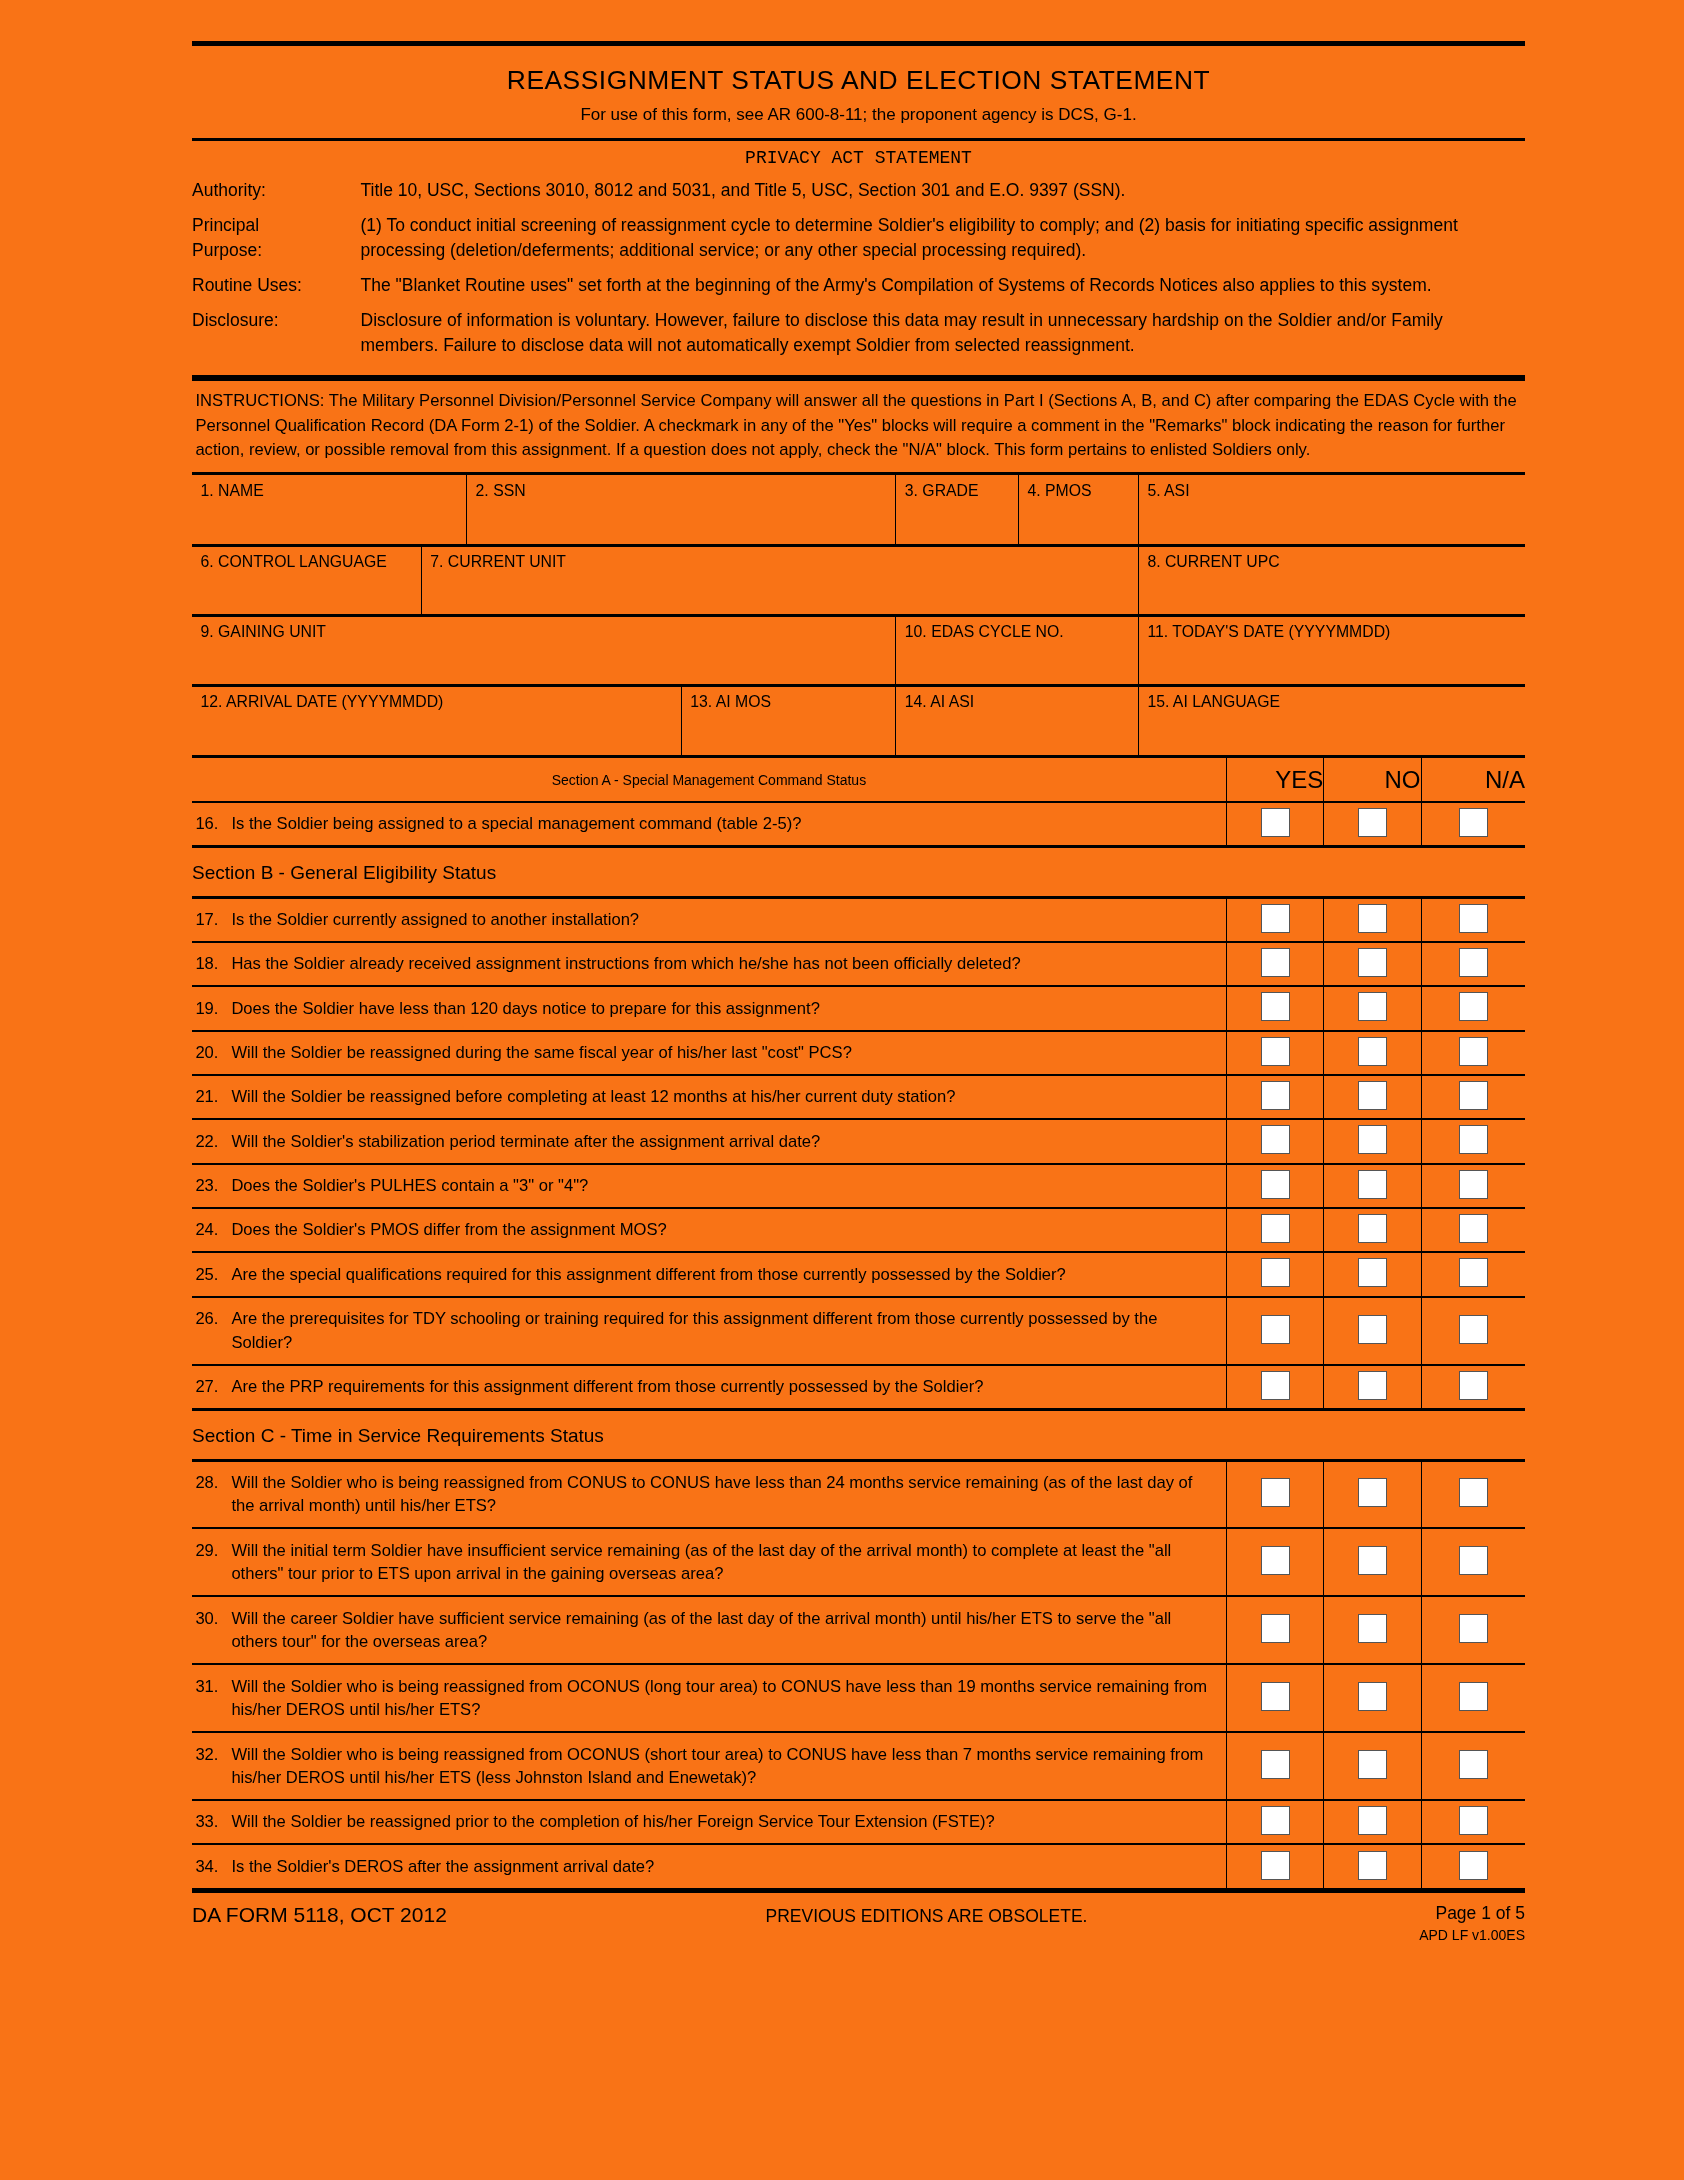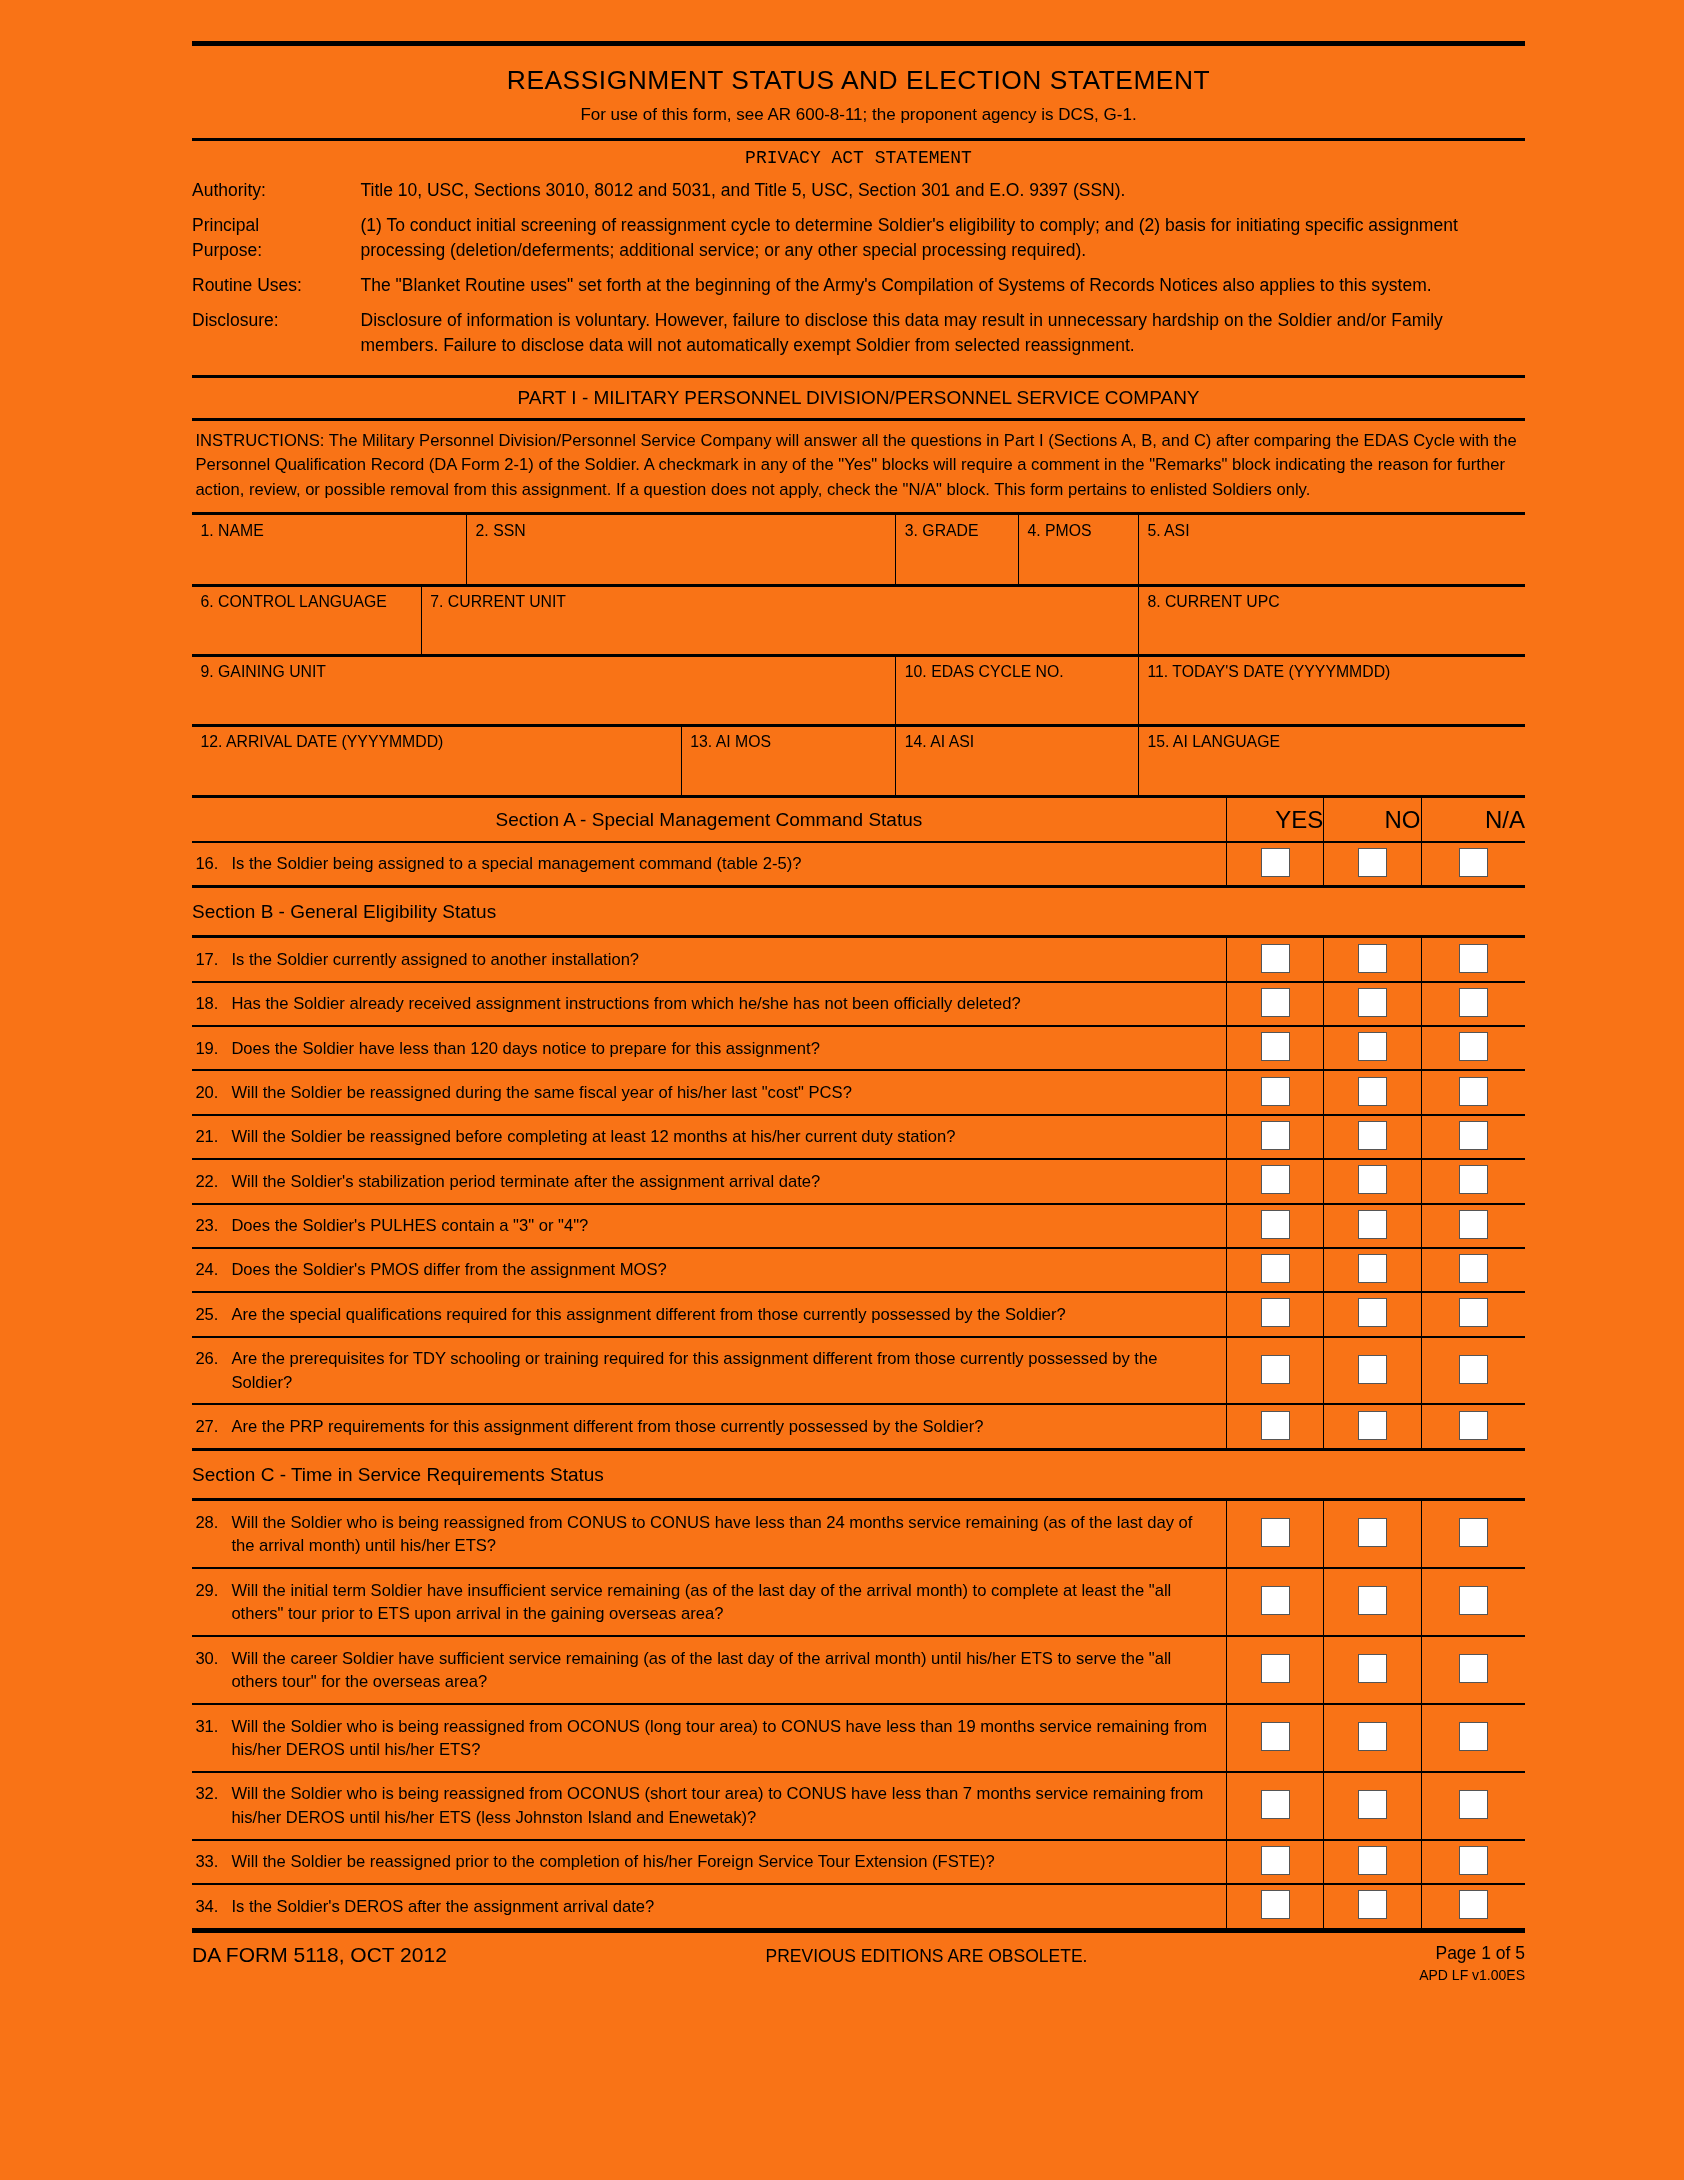--- a/index.html
+++ b/index.html
@@ -101,21 +101,21 @@
   .fgrid .no-right { border-right: 0; }
 
   
   .sect-table {
     width: 100%;
     border-collapse: collapse;
     table-layout: fixed;
   }
   .sect-head-cell {
     text-align: center;
-    font-size: 19px;
+    font-size: 14px;
     padding: 7.7px 0 6.8px 0;
     border-right: 1.7px solid #000;
   }
   .col-head {
     text-align: right;
     font-size: 24px;
     border-right: 1.7px solid #000;
     padding: 7.7px 0 6.8px 0;
   }
   .col-head.last { border-right: 0; }
@@ -215,21 +215,20 @@
       <td>The "Blanket Routine uses" set forth at the beginning of the Army's Compilation of Systems of Records Notices also applies to this system.</td>
     </tr>
     <tr>
       <td class="pa-label">Disclosure:</td>
       <td>Disclosure of information is voluntary. However, failure to disclose this data may result in unnecessary hardship on the Soldier and/or Family members. Failure to disclose data will not automatically exempt Soldier from selected reassignment.</td>
     </tr>
   </tbody>
     </table>
 
   <hr class="hr-med" style="margin-top:12px;">
-  <div class="part-banner">PART I - MILITARY PERSONNEL DIVISION/PERSONNEL SERVICE COMPANY</div>
   <hr class="hr-med">
   <div class="instructions">INSTRUCTIONS:  The Military Personnel Division/Personnel Service Company will answer all the questions in Part I   (Sections A, B, and C) after comparing the EDAS Cycle with the Personnel Qualification Record  (DA Form 2-1) of the Soldier.  A checkmark in any of the "Yes" blocks will require a comment in the "Remarks" block indicating the reason for further action, review, or possible removal from this assignment.  If a question does not apply, check the "N/A" block.  This form pertains to enlisted Soldiers only.</div>
 
   <hr class="hr-med">
   <table class="fgrid">
     <colgroup>
       <col style="width:17.2%">
         <col style="width:3.4%">
         <col style="width:16.1%">
       <col style="width:7.4%">

